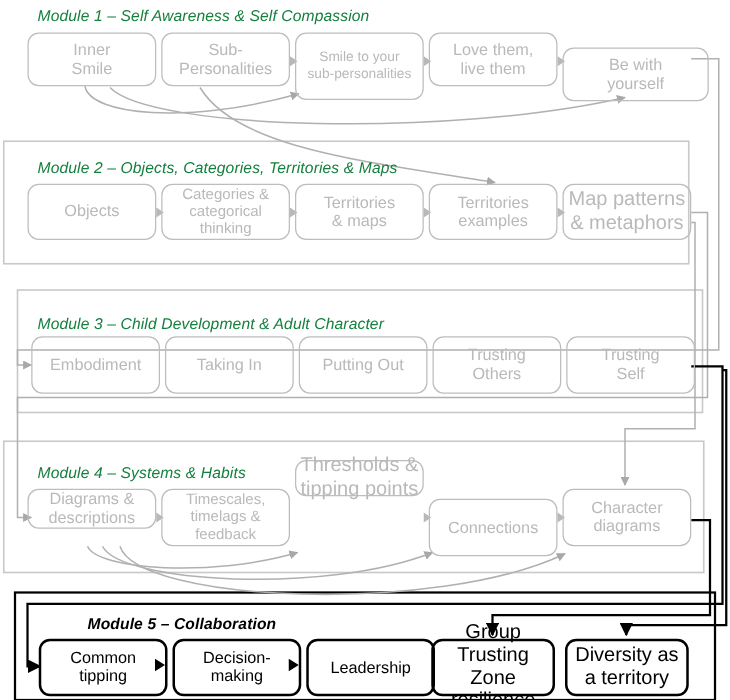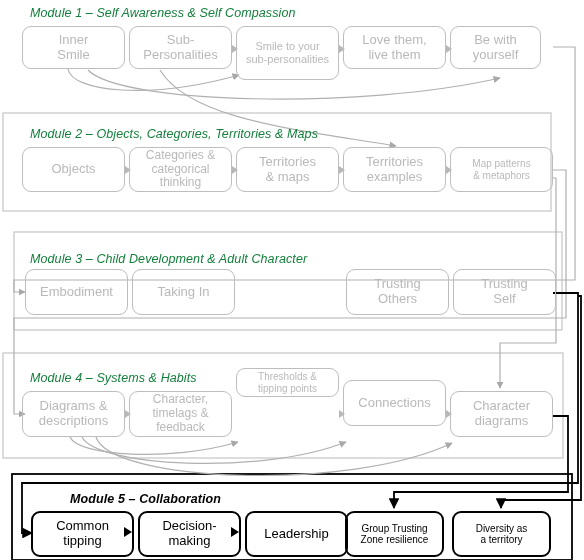--- a/index.html
+++ b/index.html
@@ -11,21 +11,21 @@
              letter-spacing:.1px;white-space:nowrap;}
   .mod-title.dim{color:#15803d;}
   .mod-title.dark{color:#000000;font-weight:bold;margin-left:40px;}
   .node{position:absolute;box-sizing:border-box;display:flex;
         align-items:center;justify-content:center;text-align:center;
         border-radius:9px;line-height:1.15;}
   .node.dim{border:1.6px solid #bdbdbd;color:#b9b9b9;}
   .node.dark{border:2.4px solid #000000;color:#000000;}
   .node .lbl{display:block;padding:0 3px;}
   .s13{font-size:13px;}
-  .s12{font-size:10px;}
+  .s12{font-size:16px;}
   .s11{font-size:11px;}
   .s10{font-size:12px;}
 </style>
 </head>
 <body>
 
 <div id="stage">
 
   <svg id="svg-layer" viewBox="0 0 584 560">
     <defs>
@@ -103,21 +103,21 @@
       <span>Smile to your</span><br>
       <span>sub-personalities</span>
     </span>
   </div>
   <div class="node dim" style="left:343px;top:26px;width:103px;height:43px;">
     <span class="lbl s13">
       <span>Love them,</span><br>
       <span>live them</span>
     </span>
   </div>
-  <div class="node dim" style="left:450px;top:26px;width:91px;height:43px;">
+  <div class="node dim" style="left:450px;top:38px;width:117px;height:43px;">
     <span class="lbl s13">
       <span>Be with</span><br>
       <span>yourself</span>
     </span>
   </div>
 
   <div class="mod-title dim" style="left:30px;top:127px;">Module 2 – Objects, Categories, Territories &amp; Maps</div>
 
   <div class="node dim" style="left:22px;top:147px;width:103px;height:45px;">
     <span class="lbl s13">Objects</span>
@@ -149,55 +149,58 @@
   </div>
 
   <div class="mod-title dim" style="left:30px;top:252px;">Module 3 – Child Development &amp; Adult Character</div>
 
   <div class="node dim" style="left:25px;top:269px;width:103px;height:46px;">
     <span class="lbl s13">Embodiment</span>
   </div>
   <div class="node dim" style="left:132px;top:269px;width:103px;height:46px;">
     <span class="lbl s13">Taking In</span>
   </div>
+  <div class="node dim" style="left:239px;top:269px;width:103px;height:46px;">
+    <span class="lbl s13">Putting Out</span>
+  </div>
   <div class="node dim" style="left:346px;top:269px;width:103px;height:46px;">
     <span class="lbl s13">
       <span>Trusting</span><br>
       <span>Others</span>
     </span>
   </div>
   <div class="node dim" style="left:453px;top:269px;width:103px;height:46px;">
     <span class="lbl s13">
       <span>Trusting</span><br>
       <span>Self</span>
     </span>
   </div>
 
   <div class="mod-title dim" style="left:30px;top:371px;">Module 4 – Systems &amp; Habits</div>
 
-  <div class="node dim" style="left:22px;top:391px;width:103px;height:46px;text-align:center;">
+  <div class="node dim" style="left:22px;top:391px;width:103px;height:32px;text-align:center;">
     <span class="lbl s13">
       <span>Diagrams &amp;</span><br>
       <span>descriptions</span>
     </span>
   </div>
   <div class="node dim" style="left:129px;top:391px;width:103px;height:46px;">
     <span class="lbl s10">
-      <span>Character,</span><br>
+      <span>Timescales,</span><br>
       <span>timelags &amp;</span><br>
       <span>feedback</span>
     </span>
   </div>
   <div class="node dim" style="left:236px;top:368px;width:103px;height:29px;">
     <span class="lbl s12">
       <span>Thresholds &amp;</span><br>
       <span>tipping points</span>
     </span>
   </div>
-  <div class="node dim" style="left:343px;top:380px;width:103px;height:46px;">
+  <div class="node dim" style="left:343px;top:399px;width:103px;height:46px;">
     <span class="lbl s13">Connections</span>
   </div>
   <div class="node dim" style="left:450px;top:391px;width:103px;height:46px;">
     <span class="lbl s13">
       <span>Character</span><br>
       <span>diagrams</span>
     </span>
   </div>
 
   <div class="mod-title dark" style="left:30px;top:492px;">Module 5 – Collaboration</div>

